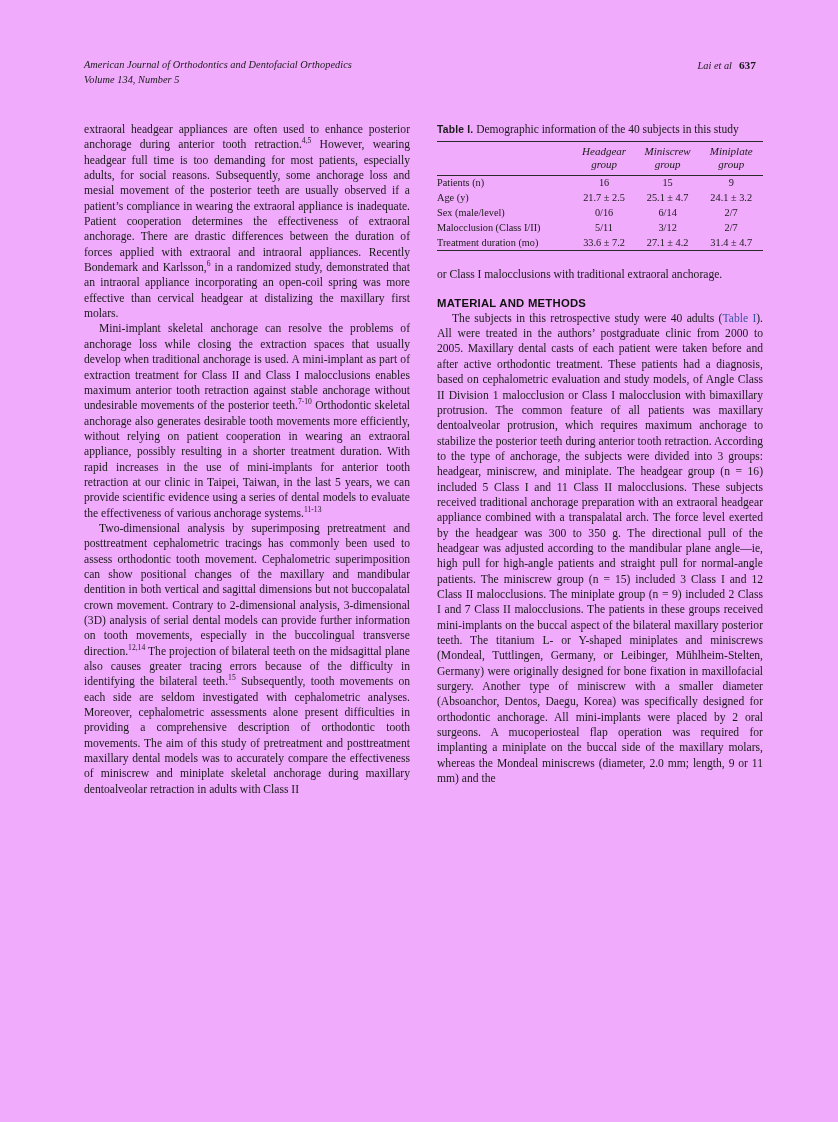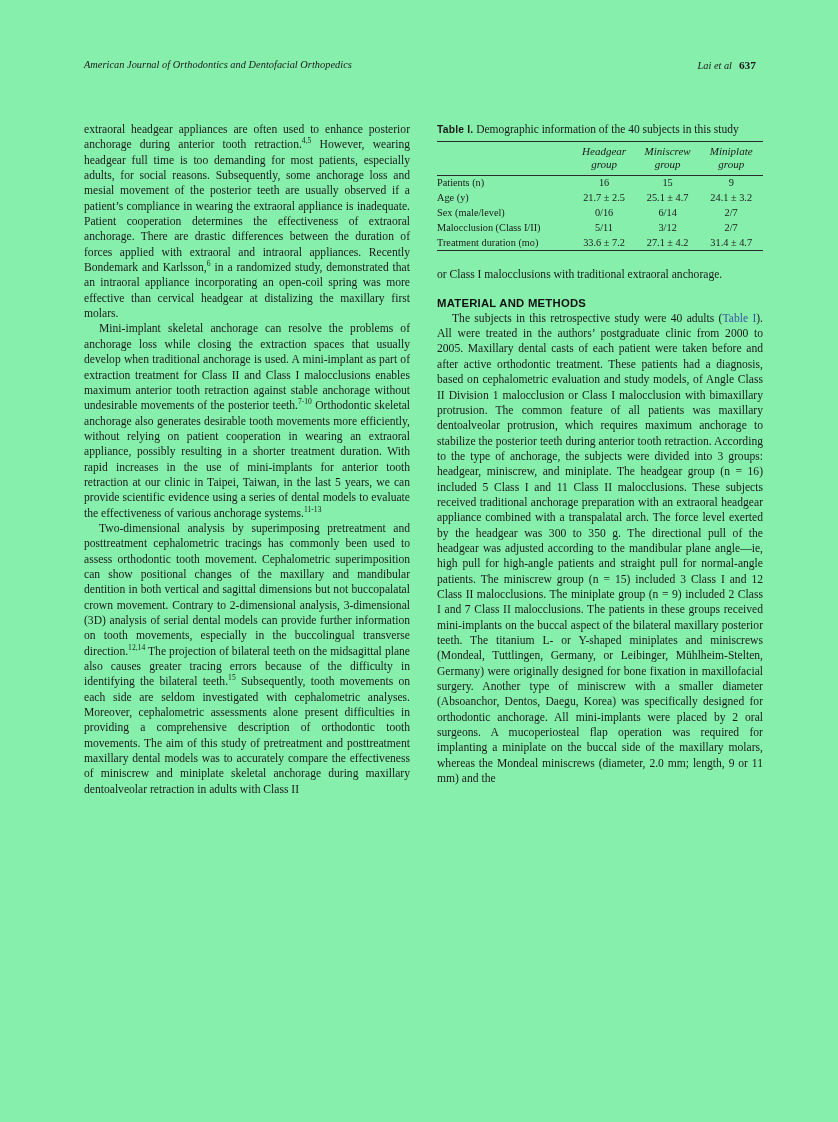--- a/index.html
+++ b/index.html
@@ -14,21 +14,21 @@
     font-family: "Liberation Serif", "DejaVu Serif", serif;
     color: #1a1a1a;
     overflow: hidden;
   }
 
   .page {
     position: absolute;
     left: 0; top: 0;
     width: 838px;
     height: 1122px;
-    background: #86efac;
+    background: #f0abfc;
   }
 
   
   .running-head {
     position: absolute;
     left: 84px;
     top: 58px;
     width: 672px;
     height: 34px;
   }
@@ -153,20 +153,21 @@
   .col-w-data { width: 19.5%; }
 </style>
 </head>
 <body>
 
 <div class="page">
 
   <div class="running-head">
     <div class="rh-left">
       <span>American Journal of Orthodontics and Dentofacial Orthopedics</span>
+      <span class="rh-vol">Volume 134, Number 5</span>
     </div>
     <div class="rh-right">
       <span class="authors">Lai et al</span><span class="pageno">637</span>
     </div>
   </div>
 
   <div class="col col-left">
     <div id="left-body">
         <p><span>extraoral headgear appliances are often used to enhance posterior anchorage during anterior tooth retraction.</span><sup>4,5</sup><span> However, wearing headgear full time is too demanding for most patients, especially adults, for social reasons. Subsequently, some anchorage loss and mesial movement of the posterior teeth are usually observed if a patient’s compliance in wearing the extraoral appliance is inadequate. Patient cooperation determines the effectiveness of extraoral anchorage. There are drastic differences between the duration of forces applied with extraoral and intraoral appliances. Recently Bondemark and Karlsson,</span><sup>6</sup><span> in a randomized study, demonstrated that an intraoral appliance incorporating an open-coil spring was more effective than cervical headgear at distalizing the maxillary first molars.</span></p>
         <p class="indent"><span>Mini-implant skeletal anchorage can resolve the problems of anchorage loss while closing the extraction spaces that usually develop when traditional anchorage is used. A mini-implant as part of extraction treatment for Class II and Class I malocclusions enables maximum anterior tooth retraction against stable anchorage without undesirable movements of the posterior teeth.</span><sup>7-10</sup><span> Orthodontic skeletal anchorage also generates desirable tooth movements more efficiently, without relying on patient cooperation in wearing an extraoral appliance, possibly resulting in a shorter treatment duration. With rapid increases in the use of mini-implants for anterior tooth retraction at our clinic in Taipei, Taiwan, in the last 5 years, we can provide scientific evidence using a series of dental models to evaluate the effectiveness of various anchorage systems.</span><sup>11-13</sup></p>

